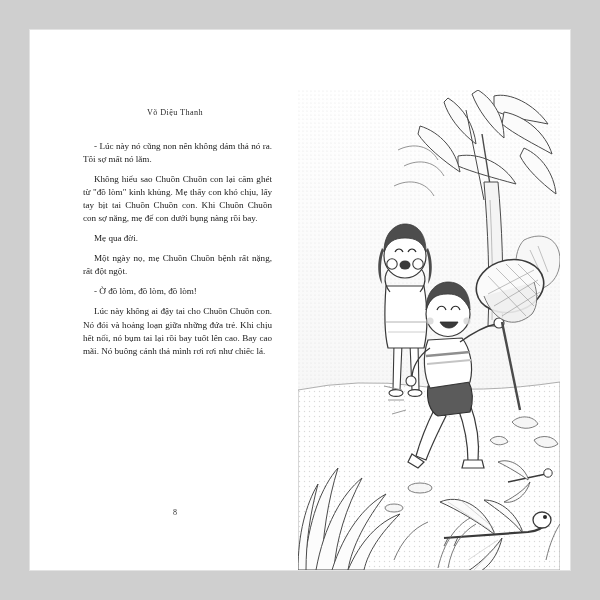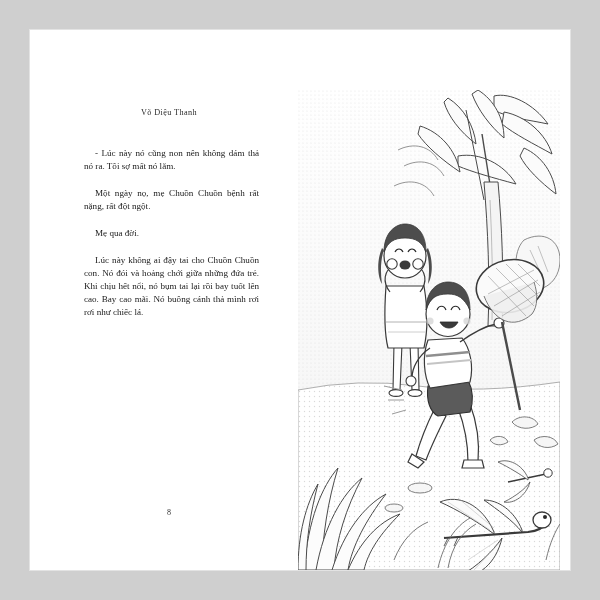--- a/index.html
+++ b/index.html
@@ -25,21 +25,21 @@
     top: 30px;
     width: 540px;
     height: 540px;
     background: #ffffff;
     box-shadow: 0 0 0 1px #e3e3e3;
     overflow: hidden;
   }
   
   .text-col {
     position: absolute;
-    left: 10px;
+    left: 16px;
     top: 0;
     width: 258px;
     height: 516px;
     padding: 0;
   }
   .running-head {
     position: absolute;
     left: 0;
     top: 78px;
     width: 258px;
@@ -53,21 +53,21 @@
     left: 30px;
     top: 103px;
     width: 203px;
     font-size: 9.1px;
     line-height: 13.05px;
     color: #1a1a1a;
     text-align: justify;
     text-justify: inter-word;
   }
   .body-text p {
-    margin: 14px;
+    margin: 7px;
     text-indent: 11px;
   }
   .folio {
     position: absolute;
     left: 0;
     top: 478px;
     width: 258px;
     text-align: center;
     font-size: 8px;
     color: #333;
@@ -93,23 +93,25 @@
 
 <div class="page-wrap">
   <div class="sheet">
 
     <div class="text-col">
 
       <div class="running-head">Võ Diệu Thanh</div>
 
       <div class="body-text">
         <p>- Lúc này nó cũng non nên không dám thả nó ra. Tôi sợ mất nó lắm.</p>
+        <p>Không hiểu sao Chuồn Chuồn con lại căm ghét từ "đồ lòm" kinh khủng. Mẹ thấy con khó chịu, lấy tay bịt tai Chuồn Chuồn con. Khi Chuồn Chuồn con sợ nắng, mẹ để con dưới bụng nàng rồi bay.</p>
+        <p>Mẹ qua đời.</p>
         <p>Một ngày nọ, mẹ Chuồn Chuồn bệnh rất nặng, rất đột ngột.</p>
-        <p>Mẹ qua đời.</p>
-        <p>Lúc này không ai đậy tai cho Chuồn Chuồn con. Nó đói và hoảng chới giữa những đứa trẻ. Khi chịu hết nổi, nó bụm tai lại rồi bay tuốt lên cao. Bay cao mãi. Nó buông cánh thả mình rơi rơi như chiếc lá.</p>
+        <p>- Ờ đồ lòm, đồ lòm, đồ lòm!</p>
+        <p>Lúc này không ai đậy tai cho Chuồn Chuồn con. Nó đói và hoảng loạn giữa những đứa trẻ. Khi chịu hết nổi, nó bụm tai lại rồi bay tuốt lên cao. Bay cao mãi. Nó buông cánh thả mình rơi rơi như chiếc lá.</p>
       </div>
 
       <div class="folio">8</div>
     </div>
 
     <div class="art-col">
       <svg class="art-frame" viewBox="0 0 262 480" width="262" height="480">
         <defs>
           <pattern id="dots" width="4" height="4" patternUnits="userSpaceOnUse">
             <circle cx="1" cy="1" r="0.6" fill="#c9c9c9"></circle>

